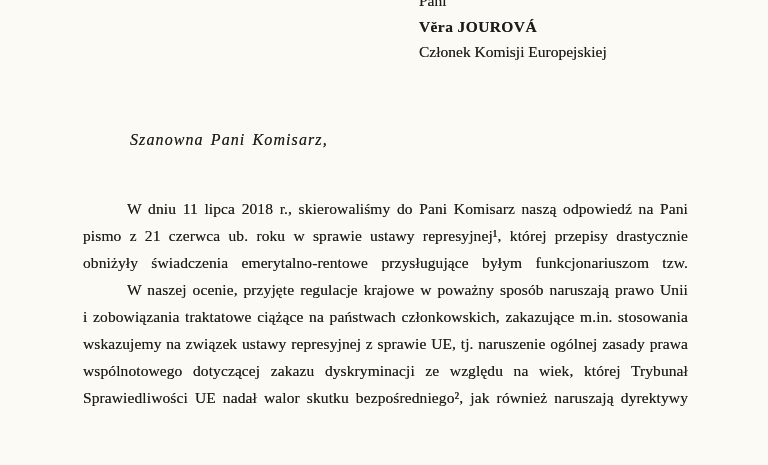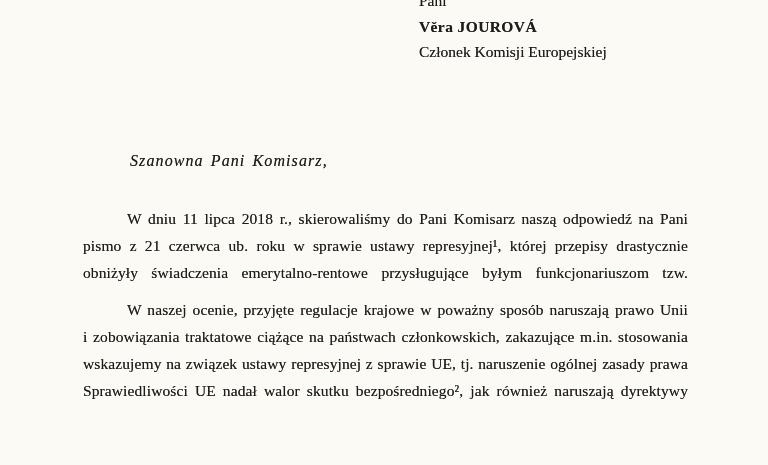--- a/index.html
+++ b/index.html
@@ -37,21 +37,20 @@
   }
   .greeting{
     position:absolute;
     left:130px;
     top:131px;
     font-style:italic;
     font-size:16px;
     letter-spacing:1.1px;
     word-spacing:2px;
     white-space:nowrap;
-    margin-top:21px;
   }
   .letter-body{
     position:absolute;
     left:83px;
     top:195px;
     width:605px;
     font-size:15.5px;
     line-height:27px;
     letter-spacing:0.1px;
   }
@@ -60,21 +59,20 @@
     text-justify:inter-word;
     overflow:hidden;
     white-space:normal;
     height:27px;
   }
   .bl.just{
     text-align-last:justify;
   }
   .bl.indent{
     text-indent:44px;
-    margin-top:10px;
   }
 </style>
 </head>
 <body>
 
 <div class="page">
 
   <div class="recipient">
     <div class="r-line">Pani</div>
     <div class="r-line r-name">Věra JOUROVÁ</div>
@@ -83,16 +81,17 @@
 
   <div class="greeting">Szanowna Pani Komisarz,</div>
 
   <div class="letter-body">
     <div class="bl indent just">W dniu 11 lipca 2018 r., skierowaliśmy do Pani Komisarz naszą odpowiedź na Pani</div>
     <div class="bl just">pismo z 21 czerwca ub. roku w sprawie ustawy represyjnej¹, której przepisy drastycznie</div>
     <div class="bl just">obniżyły świadczenia emerytalno-rentowe przysługujące byłym funkcjonariuszom tzw.</div>
     <div class="bl indent just">W naszej ocenie, przyjęte regulacje krajowe w poważny sposób naruszają prawo Unii</div>
     <div class="bl just">i zobowiązania traktatowe ciążące na państwach członkowskich, zakazujące m.in. stosowania</div>
     <div class="bl just">wskazujemy na związek ustawy represyjnej z sprawie UE, tj. naruszenie ogólnej zasady prawa</div>
+    <div class="bl just">wspólnotowego dotyczącej zakazu dyskryminacji ze względu na wiek, której Trybunał</div>
     <div class="bl just">Sprawiedliwości UE nadał walor skutku bezpośredniego², jak również naruszają dyrektywy</div>
   </div>
 
 </div>
 
 </body></html>

